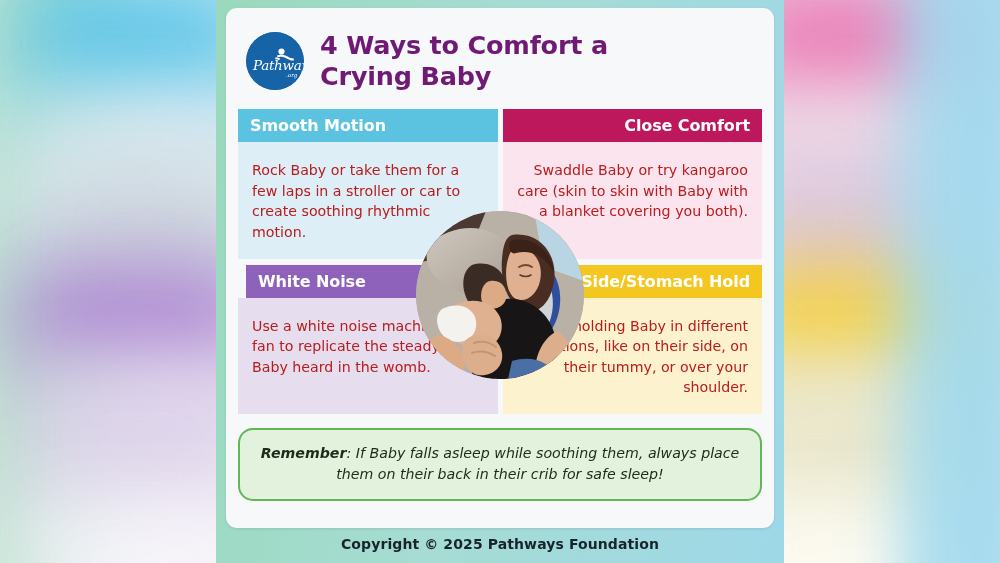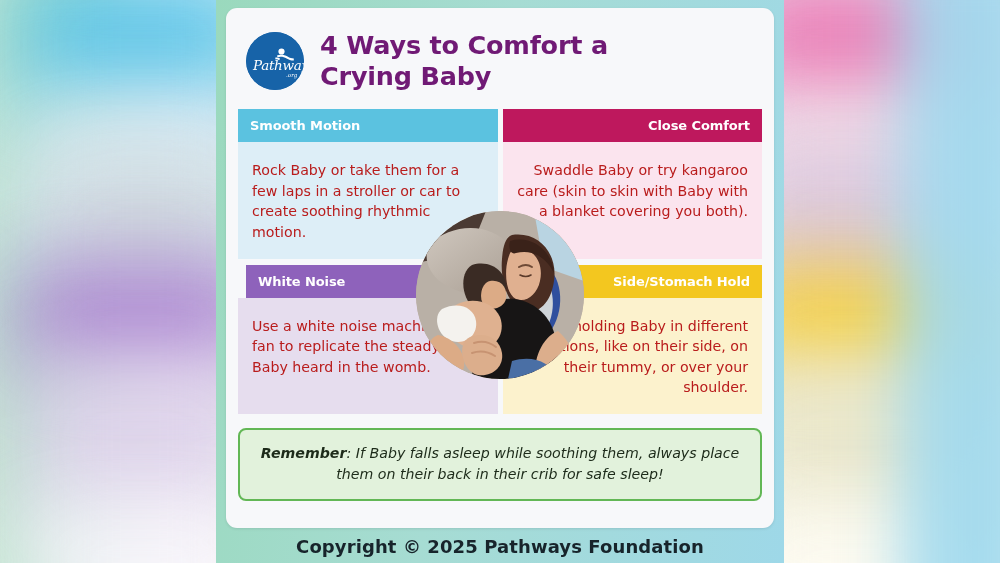--- a/index.html
+++ b/index.html
@@ -115,21 +115,21 @@
     grid-template-rows: auto auto;
     column-gap: 5px;
     row-gap: 6px;
   }
   .tip { position: relative; display: flex; flex-direction: column; }
   .tip-head {
     height: 33px;
     display: flex;
     align-items: center;
     color: #ffffff;
-    font-size: 13px;
+    font-size: 16px;
     font-weight: bold;
     letter-spacing: -0.1px;
     padding: 0 12px;
     box-sizing: border-box;
   }
   .tip-body {
     flex: 1 1 auto;
     font-size: 14.2px;
     line-height: 1.45;
     color: #b91c1c;
@@ -152,38 +152,38 @@
     overflow: hidden;
     z-index: 5;
     background: #b9aba0;
   }
   .photo svg { display: block; width: 168px; height: 168px; }
 
   
   .remember {
     margin: 14px 12px 0 12px;
     border: 2.5px solid #62b755;
-    border-radius: 8px;
+    border-radius: 15px;
     background: #e2f2dc;
     padding: 13px 18px;
     text-align: center;
     color: #1d2b1a;
     font-size: 14.2px;
     font-style: italic;
     line-height: 1.5;
   }
   .remember b { font-weight: bold; font-style: italic; }
 
   
   .copyright {
     position: absolute;
     left: 0; right: 0;
     top: 536px;
     text-align: center;
-    font-size: 18px;
+    font-size: 14px;
     font-weight: bold;
     color: #17242b;
     letter-spacing: 0.1px;
   }
 </style>
 </head>
 <body>
 
 <div id="stage">
 

